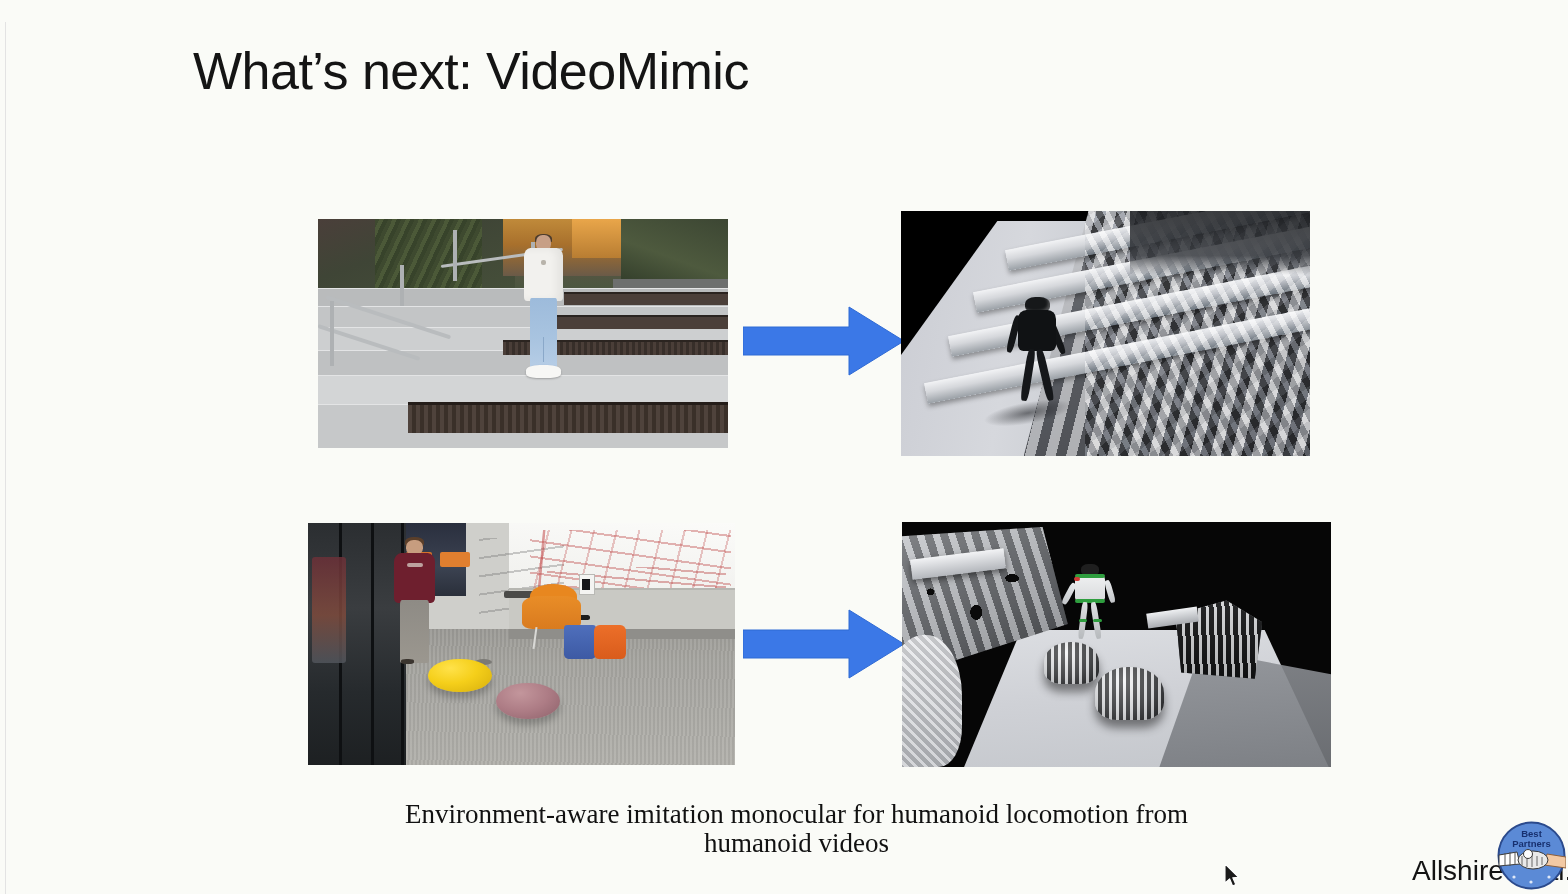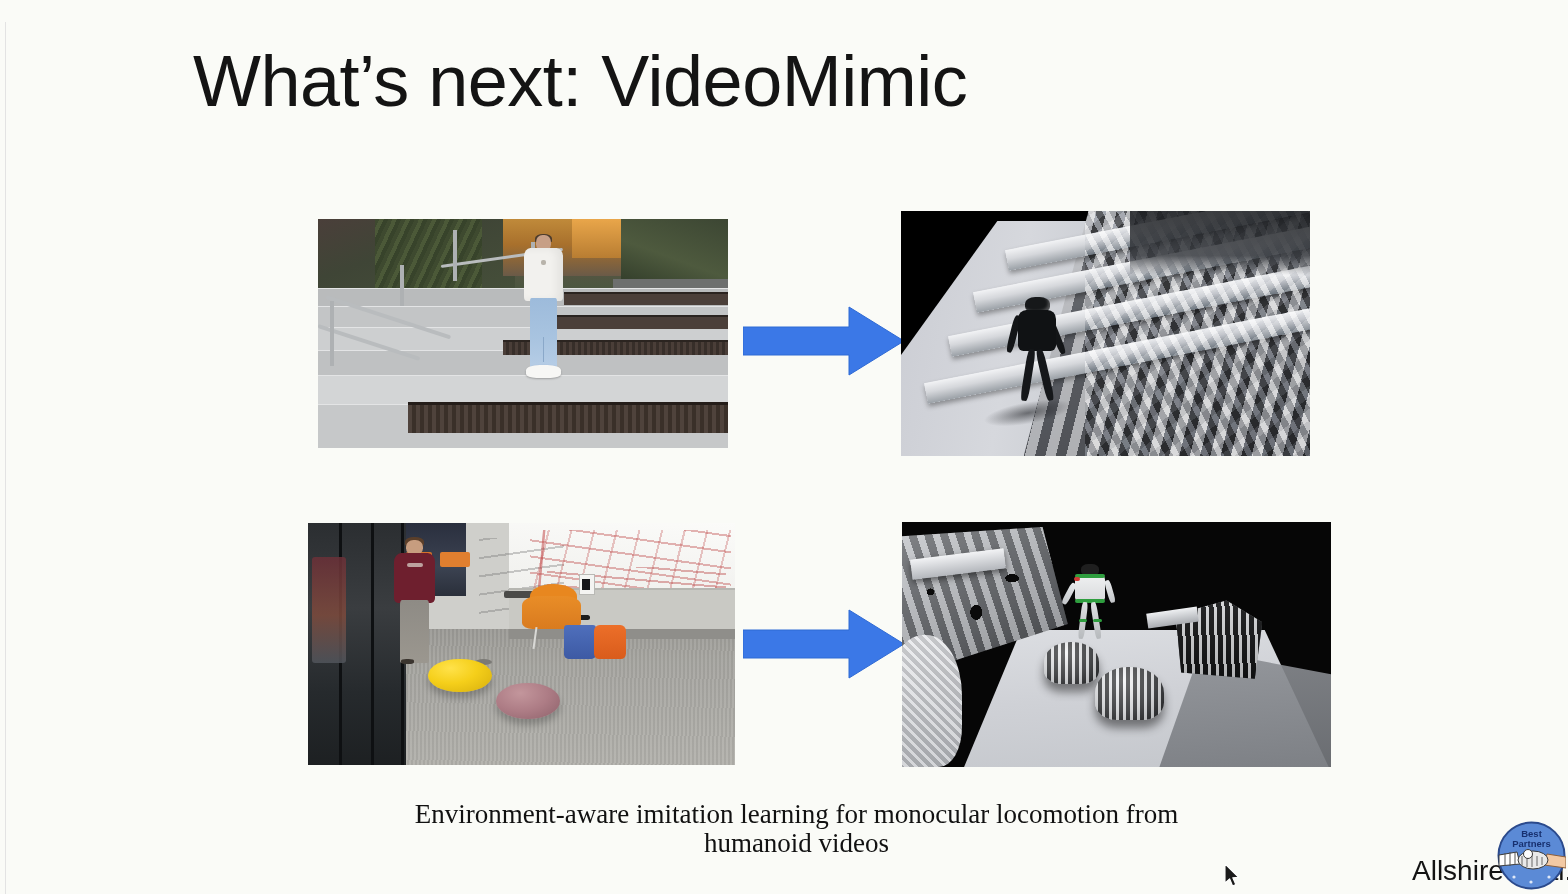--- a/index.html
+++ b/index.html
@@ -24,21 +24,21 @@
     height: 872px;
     background: #e3e3e3;
   }
 
   
   .slide-title {
     position: absolute;
     left: 193px;
     top: 44px;
     font-family: "Liberation Sans", sans-serif;
-    font-size: 72px;
+    font-size: 52px;
     font-weight: 400;
     letter-spacing: -0.5px;
     color: #141414;
     white-space: nowrap;
     line-height: 1.05;
   }
 
   
   .media {
     position: absolute;
@@ -528,21 +528,21 @@
         <div class="br-red br-rd1"></div>
         <div class="br-rleg br-rl-l"></div>
         <div class="br-rleg br-rl-r"></div>
         <div class="br-accent br-ac3"></div>
         <div class="br-accent br-ac4"></div>
       </div>
     </div>
   </div>
 
   <div class="caption">
-    <div>Environment-aware imitation learning for monocular locomotion from</div>
+    <div>Environment-aware imitation monocular for humanoid locomotion from</div>
     <div>humanoid videos</div>
   </div>
 
   <div class="credit">Allshire et al.</div>
 
   <div class="badge">
     <svg width="69" height="69" viewBox="0 0 69 69">
       <circle cx="34.5" cy="34.5" r="33" fill="#5b8ad6" stroke="#2b4a8c" stroke-width="2"></circle>
       <text x="34.5" y="16" text-anchor="middle" font-family="Liberation Sans, sans-serif" font-size="9.5" font-weight="bold" fill="#17306f">Best</text>
       <text x="34.5" y="26" text-anchor="middle" font-family="Liberation Sans, sans-serif" font-size="9.5" font-weight="bold" fill="#17306f">Partners</text>

